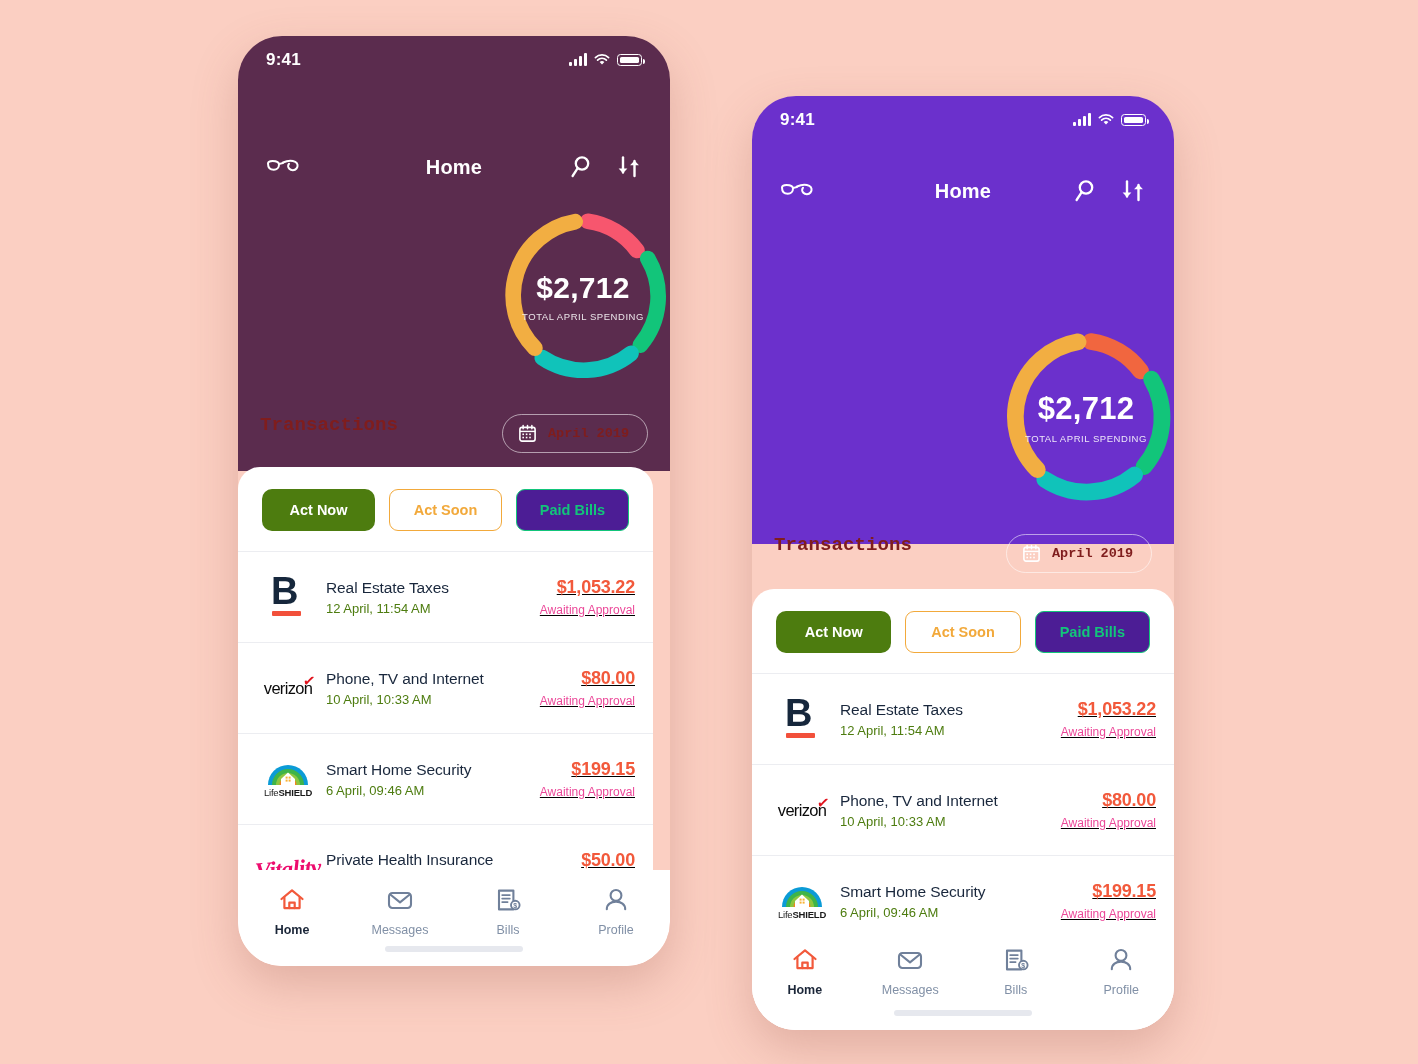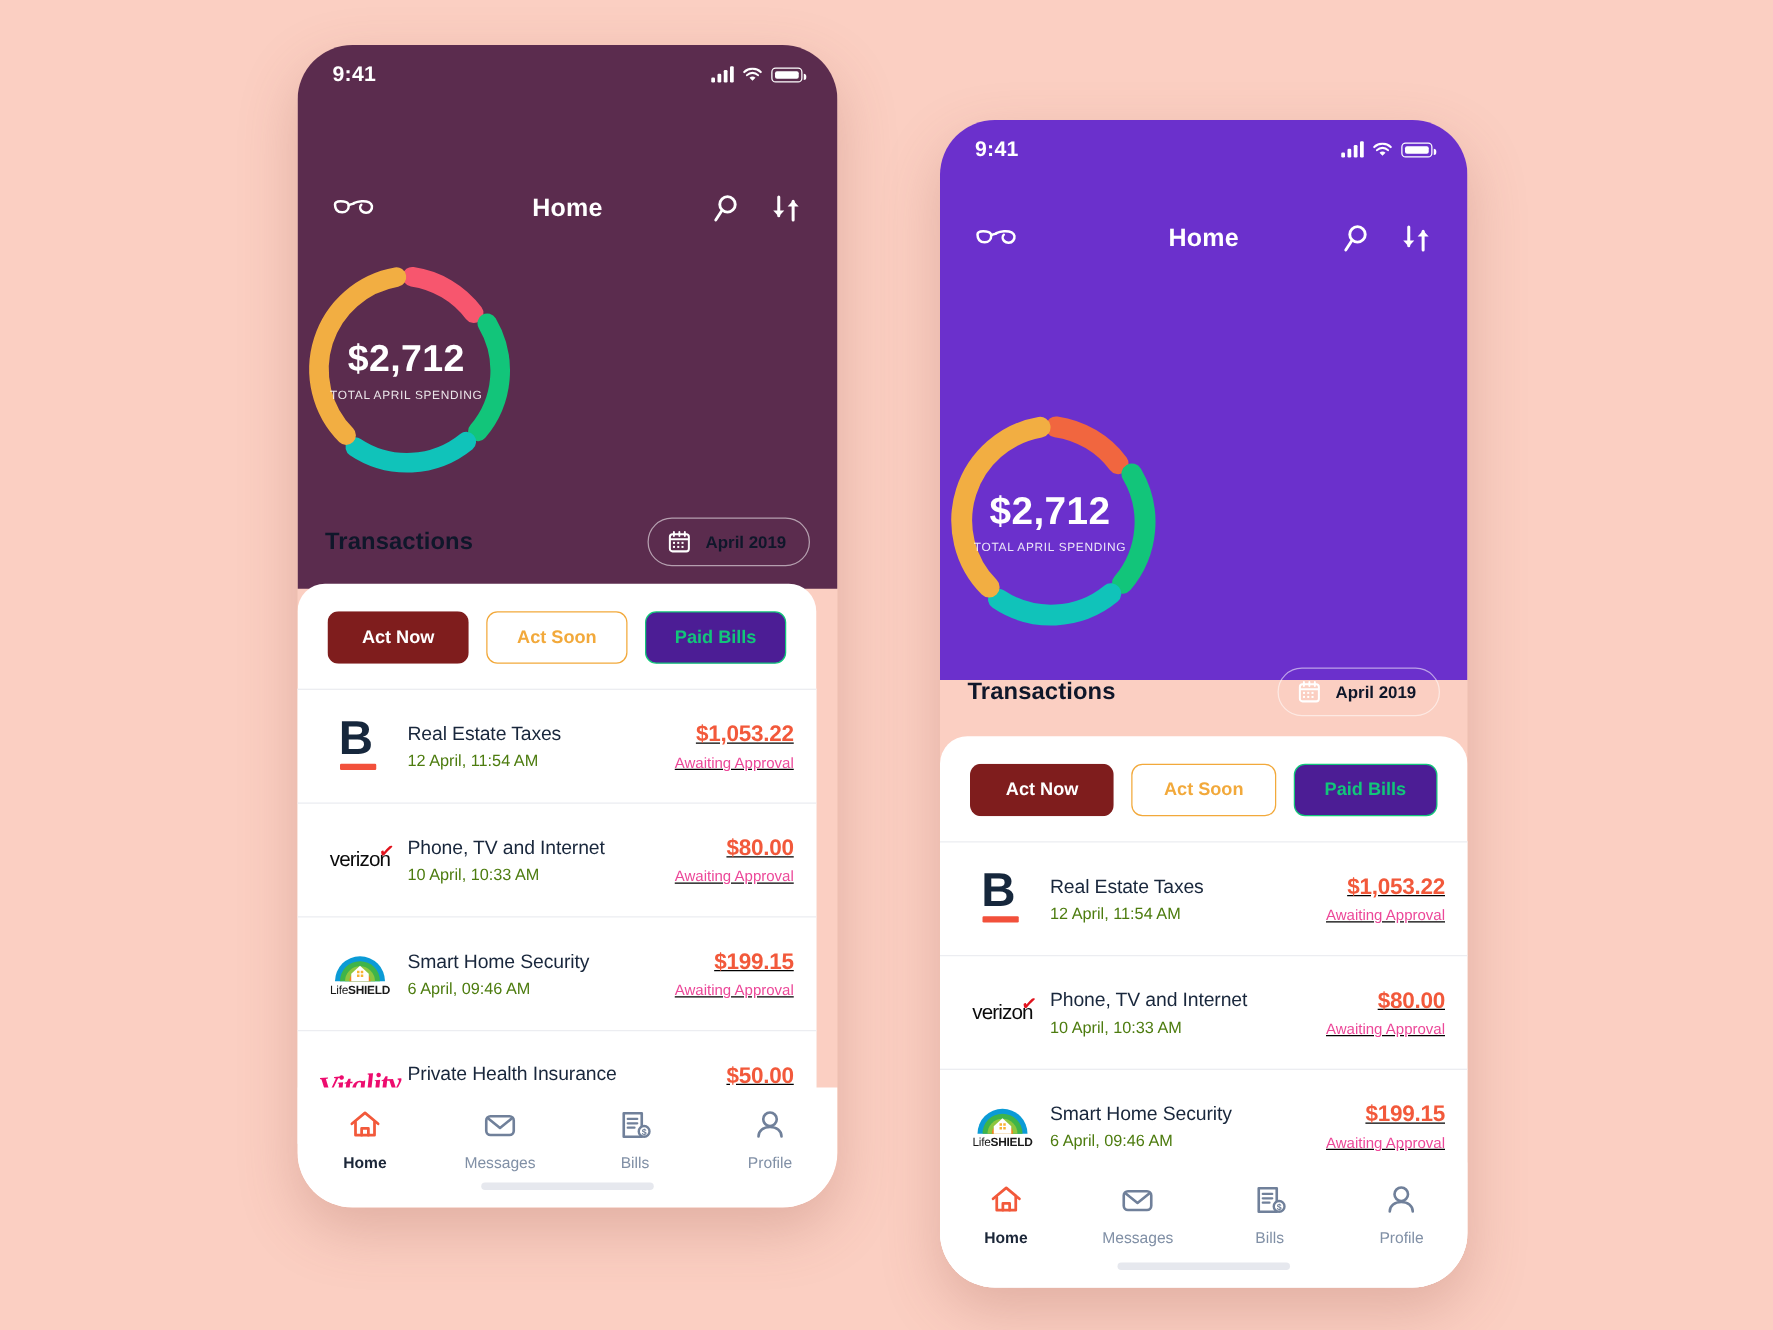--- a/index.html
+++ b/index.html
@@ -65,39 +65,39 @@
   #phone-right .navbar { top: 72px; }
   .nav-title {
     position: absolute; left: 0; right: 0; text-align: center;
     font-size: 20px; font-weight: bold; letter-spacing: .2px;
     pointer-events: none;
   }
   .nav-right { margin-left: auto; display: flex; align-items: center; gap: 22px; z-index:2; }
   .glasses-icon { z-index: 2; }
 
   
-  .donut-wrap { position: absolute; left: 0; right: 0; display: flex; justify-content: flex-start; }
+  .donut-wrap { position: absolute; left: 0; right: 0; display: flex; justify-content: flex-end; }
   #phone-left .donut-wrap { top: 173px; }
   #phone-right .donut-wrap { top: 233px; }
   .donut { position: relative; }
   .donut-center {
     position: absolute; inset: 0; display: flex; flex-direction: column;
     align-items: center; justify-content: center; color: #fff;
   }
   .donut-amount { font-size: 30px; font-weight: bold; letter-spacing: .3px; }
   #phone-right .donut-amount { font-size: 31px; }
   .donut-label {
     font-size: 9.5px; letter-spacing: .55px; margin-top: 6px;
     color: rgba(255,255,255,.88);
   }
 
   
   .tx-head {
     position: absolute; left: 0; right: 0;
-    display: flex; align-items: center; padding: 0 22px; color: #0f172a;
+    display: flex; align-items: flex-start; padding: 0 22px; color: #7f1d1d; font-family: Liberation Mono, monospace;
   }
   #phone-left  .tx-head { top: 378px; }
   #phone-right .tx-head { top: 438px; }
   .tx-title { font-size: 19px; font-weight: bold; letter-spacing: .1px; }
   .month-pill {
     margin-left: auto; display: flex; align-items: center; gap: 11px;
     border: 1.4px solid rgba(255,255,255,.55); border-radius: 22px;
     padding: 9px 18px 9px 15px; font-size: 13.5px; font-weight: bold;
   }
 
@@ -108,21 +108,21 @@
   }
   #phone-left .content-card  { left: 0; right: 17px; top: 431px; bottom: 0; }
   #phone-right .content-card { left: 0; right: 0;  top: 493px; bottom: 0; }
 
   .tabs { display: flex; gap: 14px; padding: 22px 24px 20px 24px; }
   .tab {
     flex: 1; text-align: center; border-radius: 9px;
     padding: 12px 4px; font-size: 14.5px; font-weight: bold;
     border: 1.6px solid transparent;
   }
-  .tab-act-now  { background: #7f1d1d; color: #fff; }
+  .tab-act-now  { background: #4d7c0f; color: #fff; border-radius: 10px; }
   .tab-act-soon { background: #fff; color: #F2A93B; border-color: #F2A93B; }
   .tab-paid     { background: #4c1d95; color: #12C57A; border-color: #12C57A; }
 
   
   .tx-list { background: #F4F5F8; }
   .tx-row {
     display: flex; align-items: center; background: #fff;
     border-top: 1px solid #ECEDF1; padding: 0 18px;
   }
   #phone-left .tx-row  { height: 91px; }

